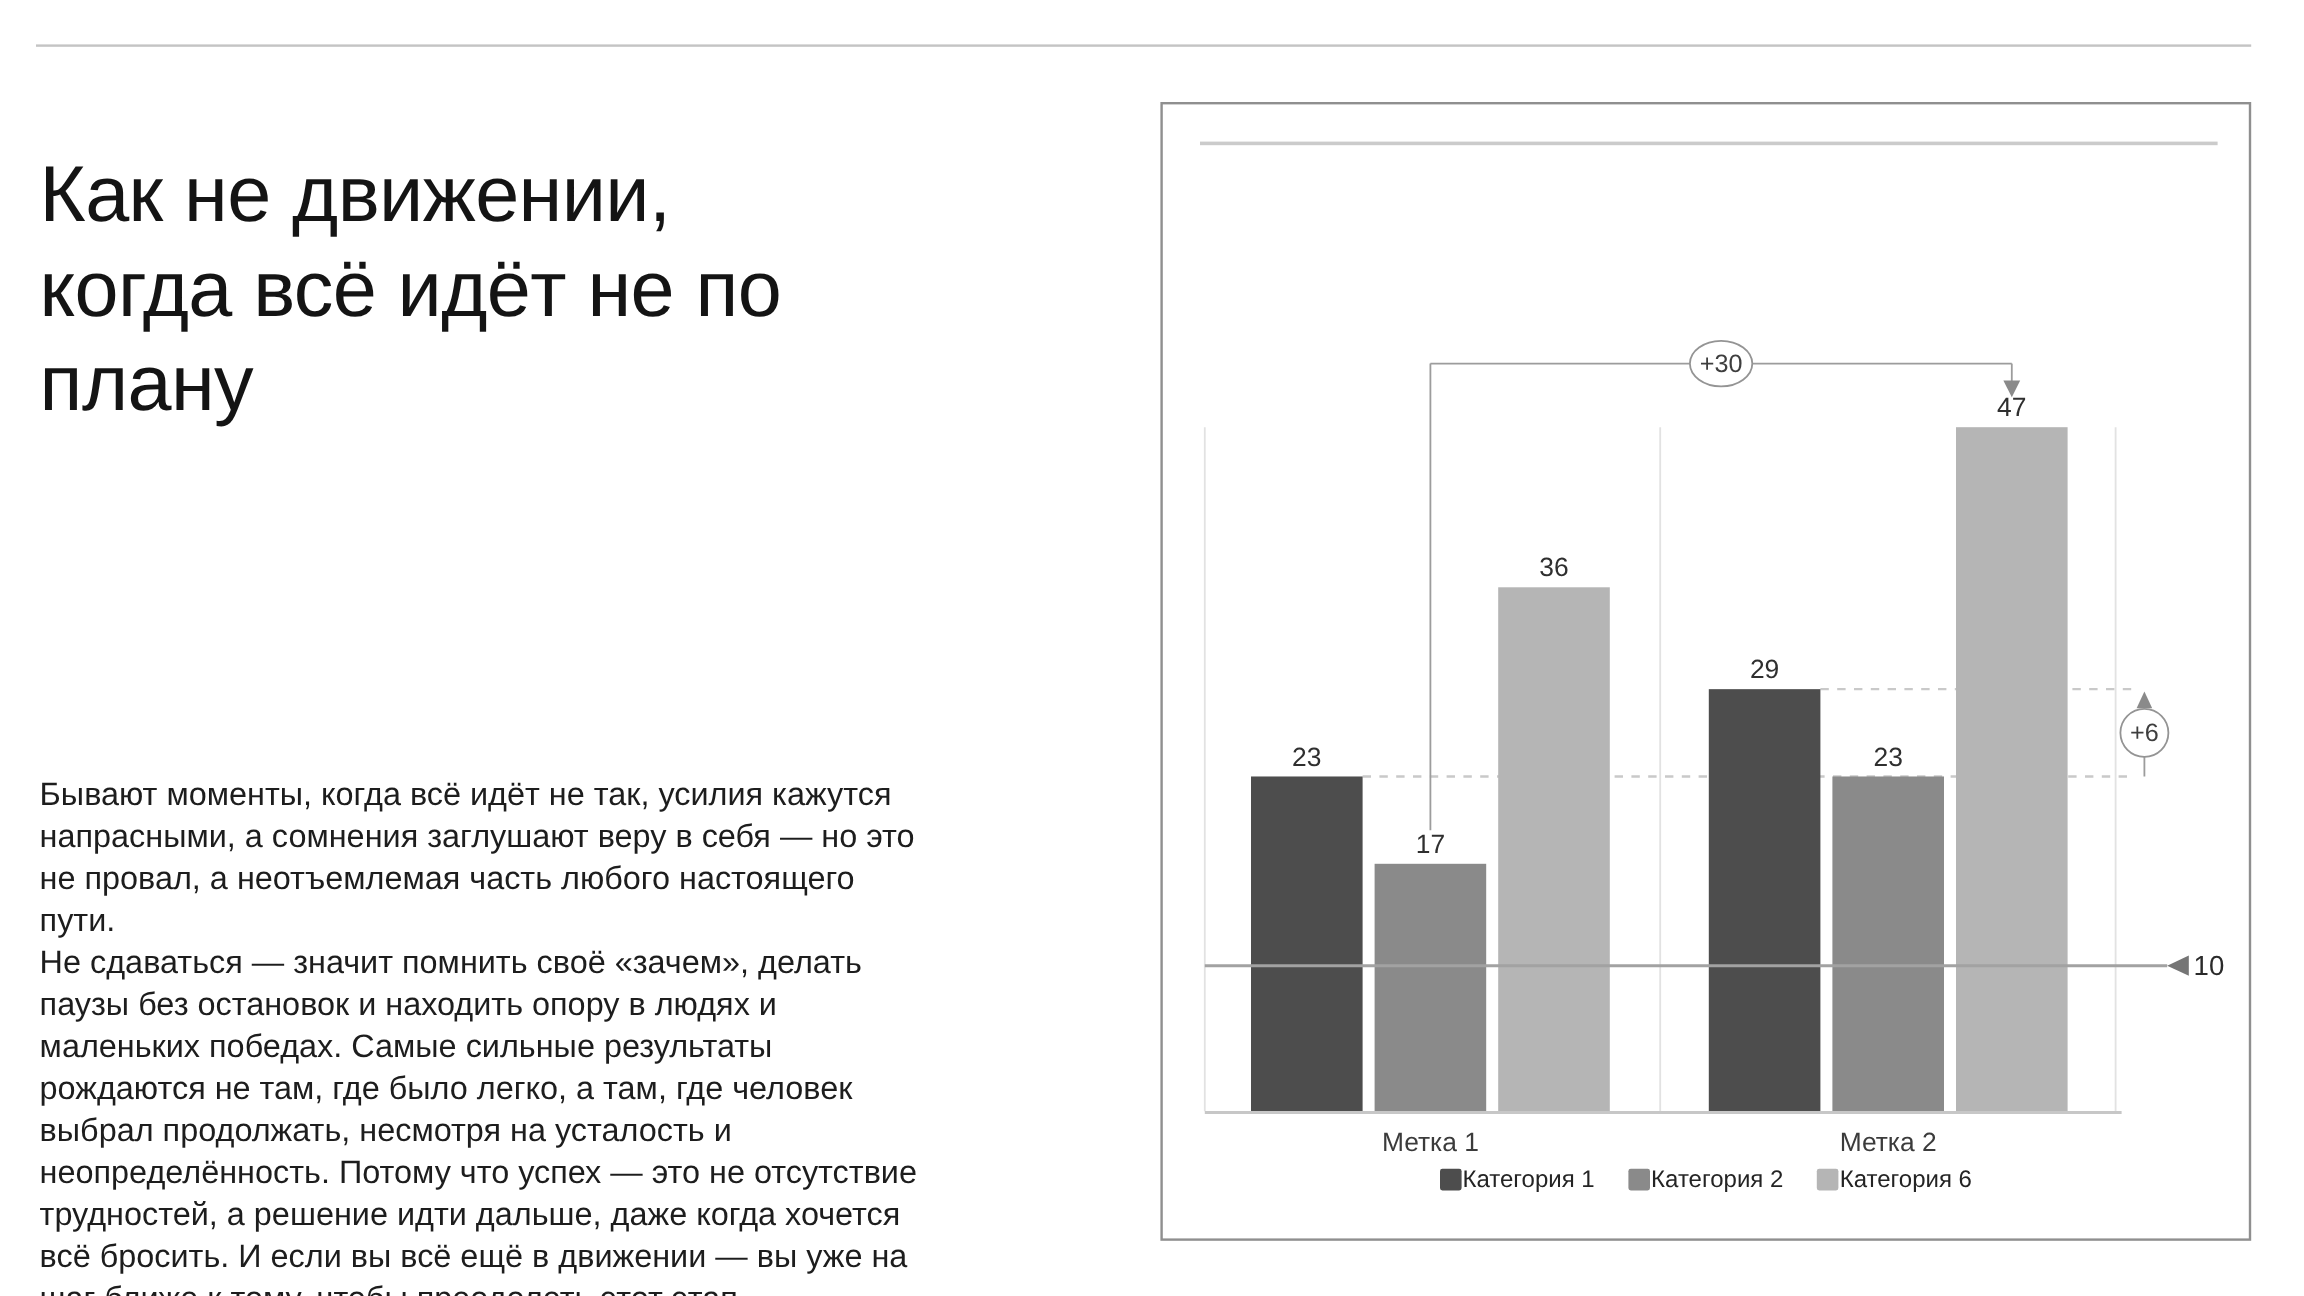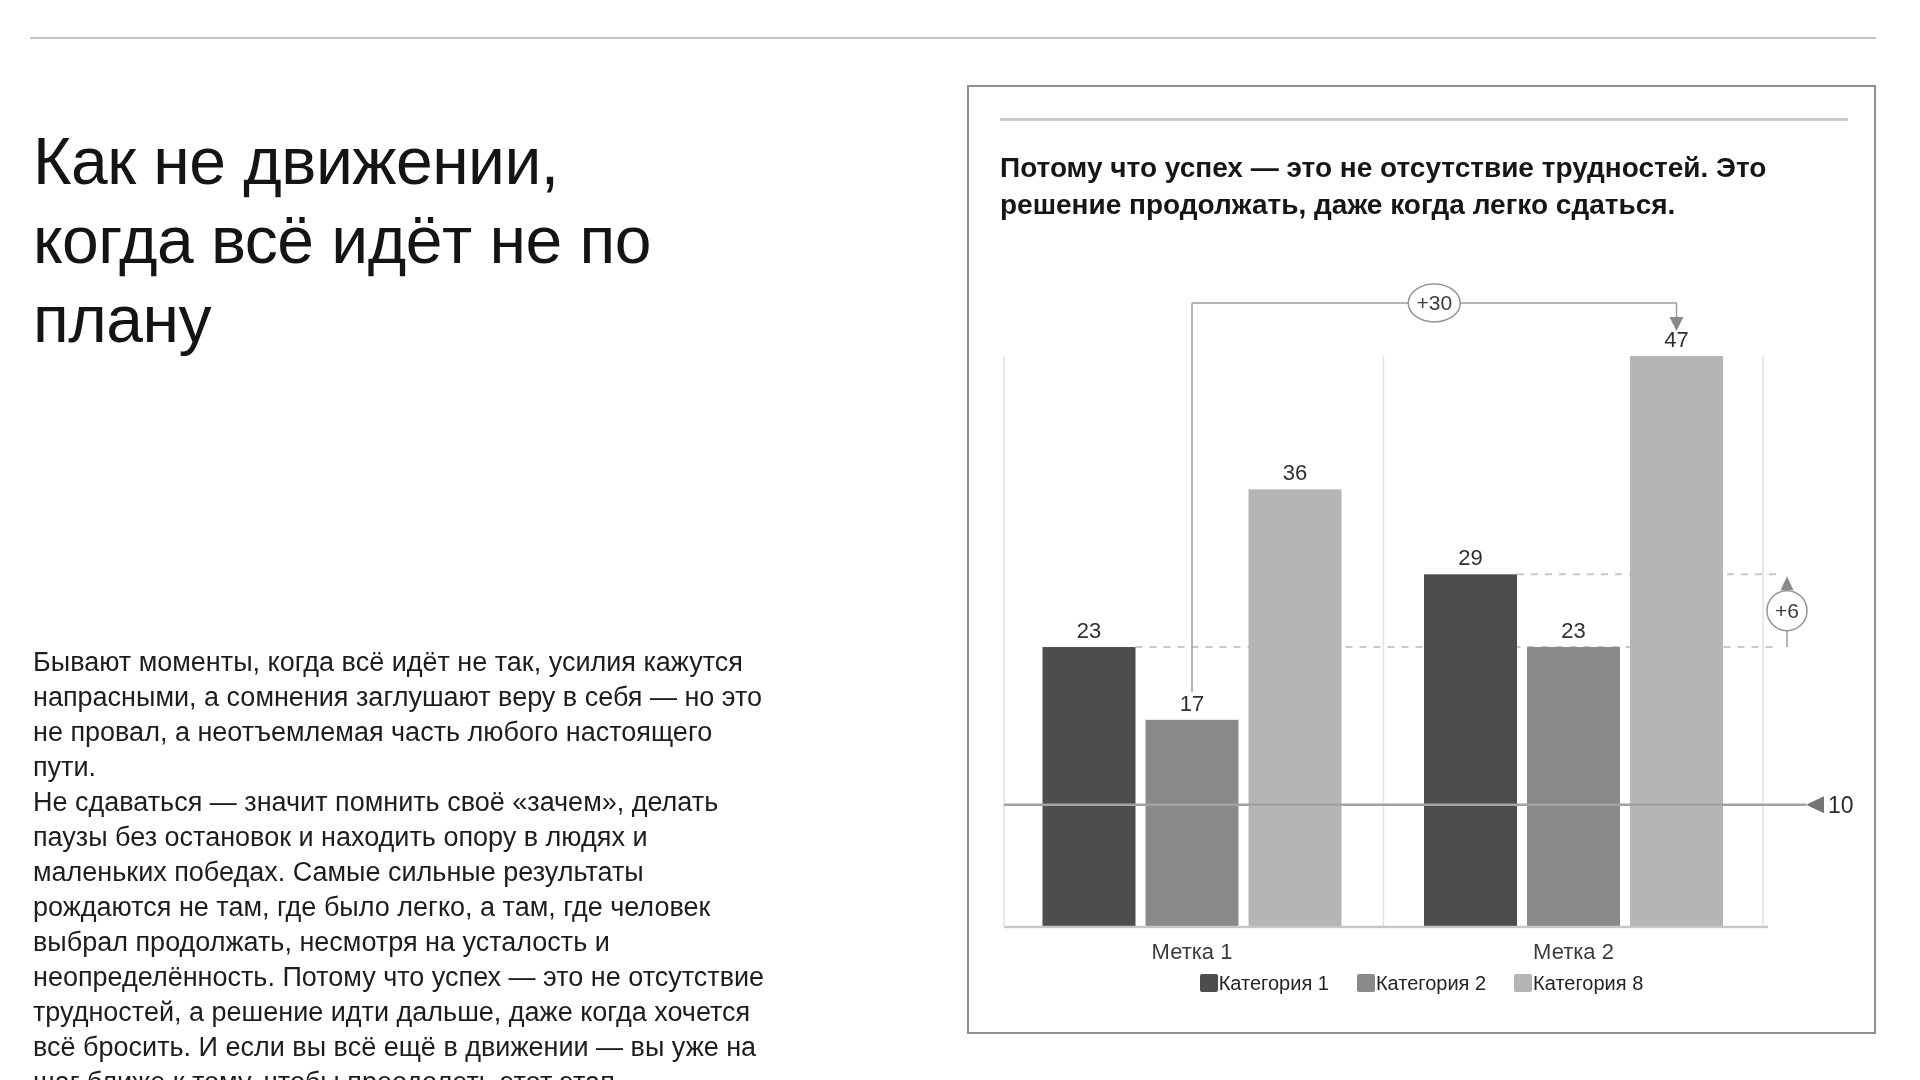--- a/index.html
+++ b/index.html
@@ -56,22 +56,20 @@
 маленьких победах. Самые сильные результаты
 рождаются не там, где было легко, а там, где человек
 выбрал продолжать, несмотря на усталость и
 неопределённость. Потому что успех — это не отсутствие
 трудностей, а решение идти дальше, даже когда хочется
 всё бросить. И если вы всё ещё в движении — вы уже на
 шаг ближе к тому, чтобы преодолеть этот этап.</p>
 
 <section class="chart-card">
   <div class="card-rule"></div>
-  <div class="card-subtitle">Потому что успех — это не отсутствие трудностей. Это
-решение продолжать, даже когда легко сдаться.</div>
 
   <svg id="chart-svg" class="chart-svg" width="905" height="945" viewBox="969 87 905 945">
       <line x1="1004" y1="356" x2="1004" y2="926" stroke="#e2e2e2" stroke-width="1.5"></line>
       <line x1="1383.5" y1="356" x2="1383.5" y2="926" stroke="#e2e2e2" stroke-width="1.5"></line>
       <line x1="1763" y1="356" x2="1763" y2="926" stroke="#e2e2e2" stroke-width="1.5"></line>
       <line x1="1135.5" y1="647.063829787234" x2="1779" y2="647.063829787234" stroke="#c9c9c9" stroke-width="2" stroke-dasharray="7 7"></line>
       <line x1="1517" y1="574.2978723404256" x2="1779" y2="574.2978723404256" stroke="#c9c9c9" stroke-width="2" stroke-dasharray="7 7"></line>
       <rect x="1042.5" y="647.063829787234" width="93" height="278.936170212766" fill="#4d4d4d"></rect>
       <text x="1089" y="638.063829787234" font-size="22" fill="#2f2f2f" text-anchor="middle">23</text>
       <rect x="1424" y="574.2978723404256" width="93" height="351.70212765957444" fill="#4d4d4d"></rect>
@@ -107,16 +105,16 @@
       <div class="legend-item">
         <span class="legend-swatch" style="background: rgb(77, 77, 77);"></span>
         <span class="legend-label">Категория 1</span>
       </div>
       <div class="legend-item">
         <span class="legend-swatch" style="background: rgb(138, 138, 138);"></span>
         <span class="legend-label">Категория 2</span>
       </div>
       <div class="legend-item">
         <span class="legend-swatch" style="background: rgb(181, 181, 181);"></span>
-        <span class="legend-label">Категория 8</span>
+        <span class="legend-label">Категория 6</span>
       </div>
     </div>
 </section>
 
 </body></html>

